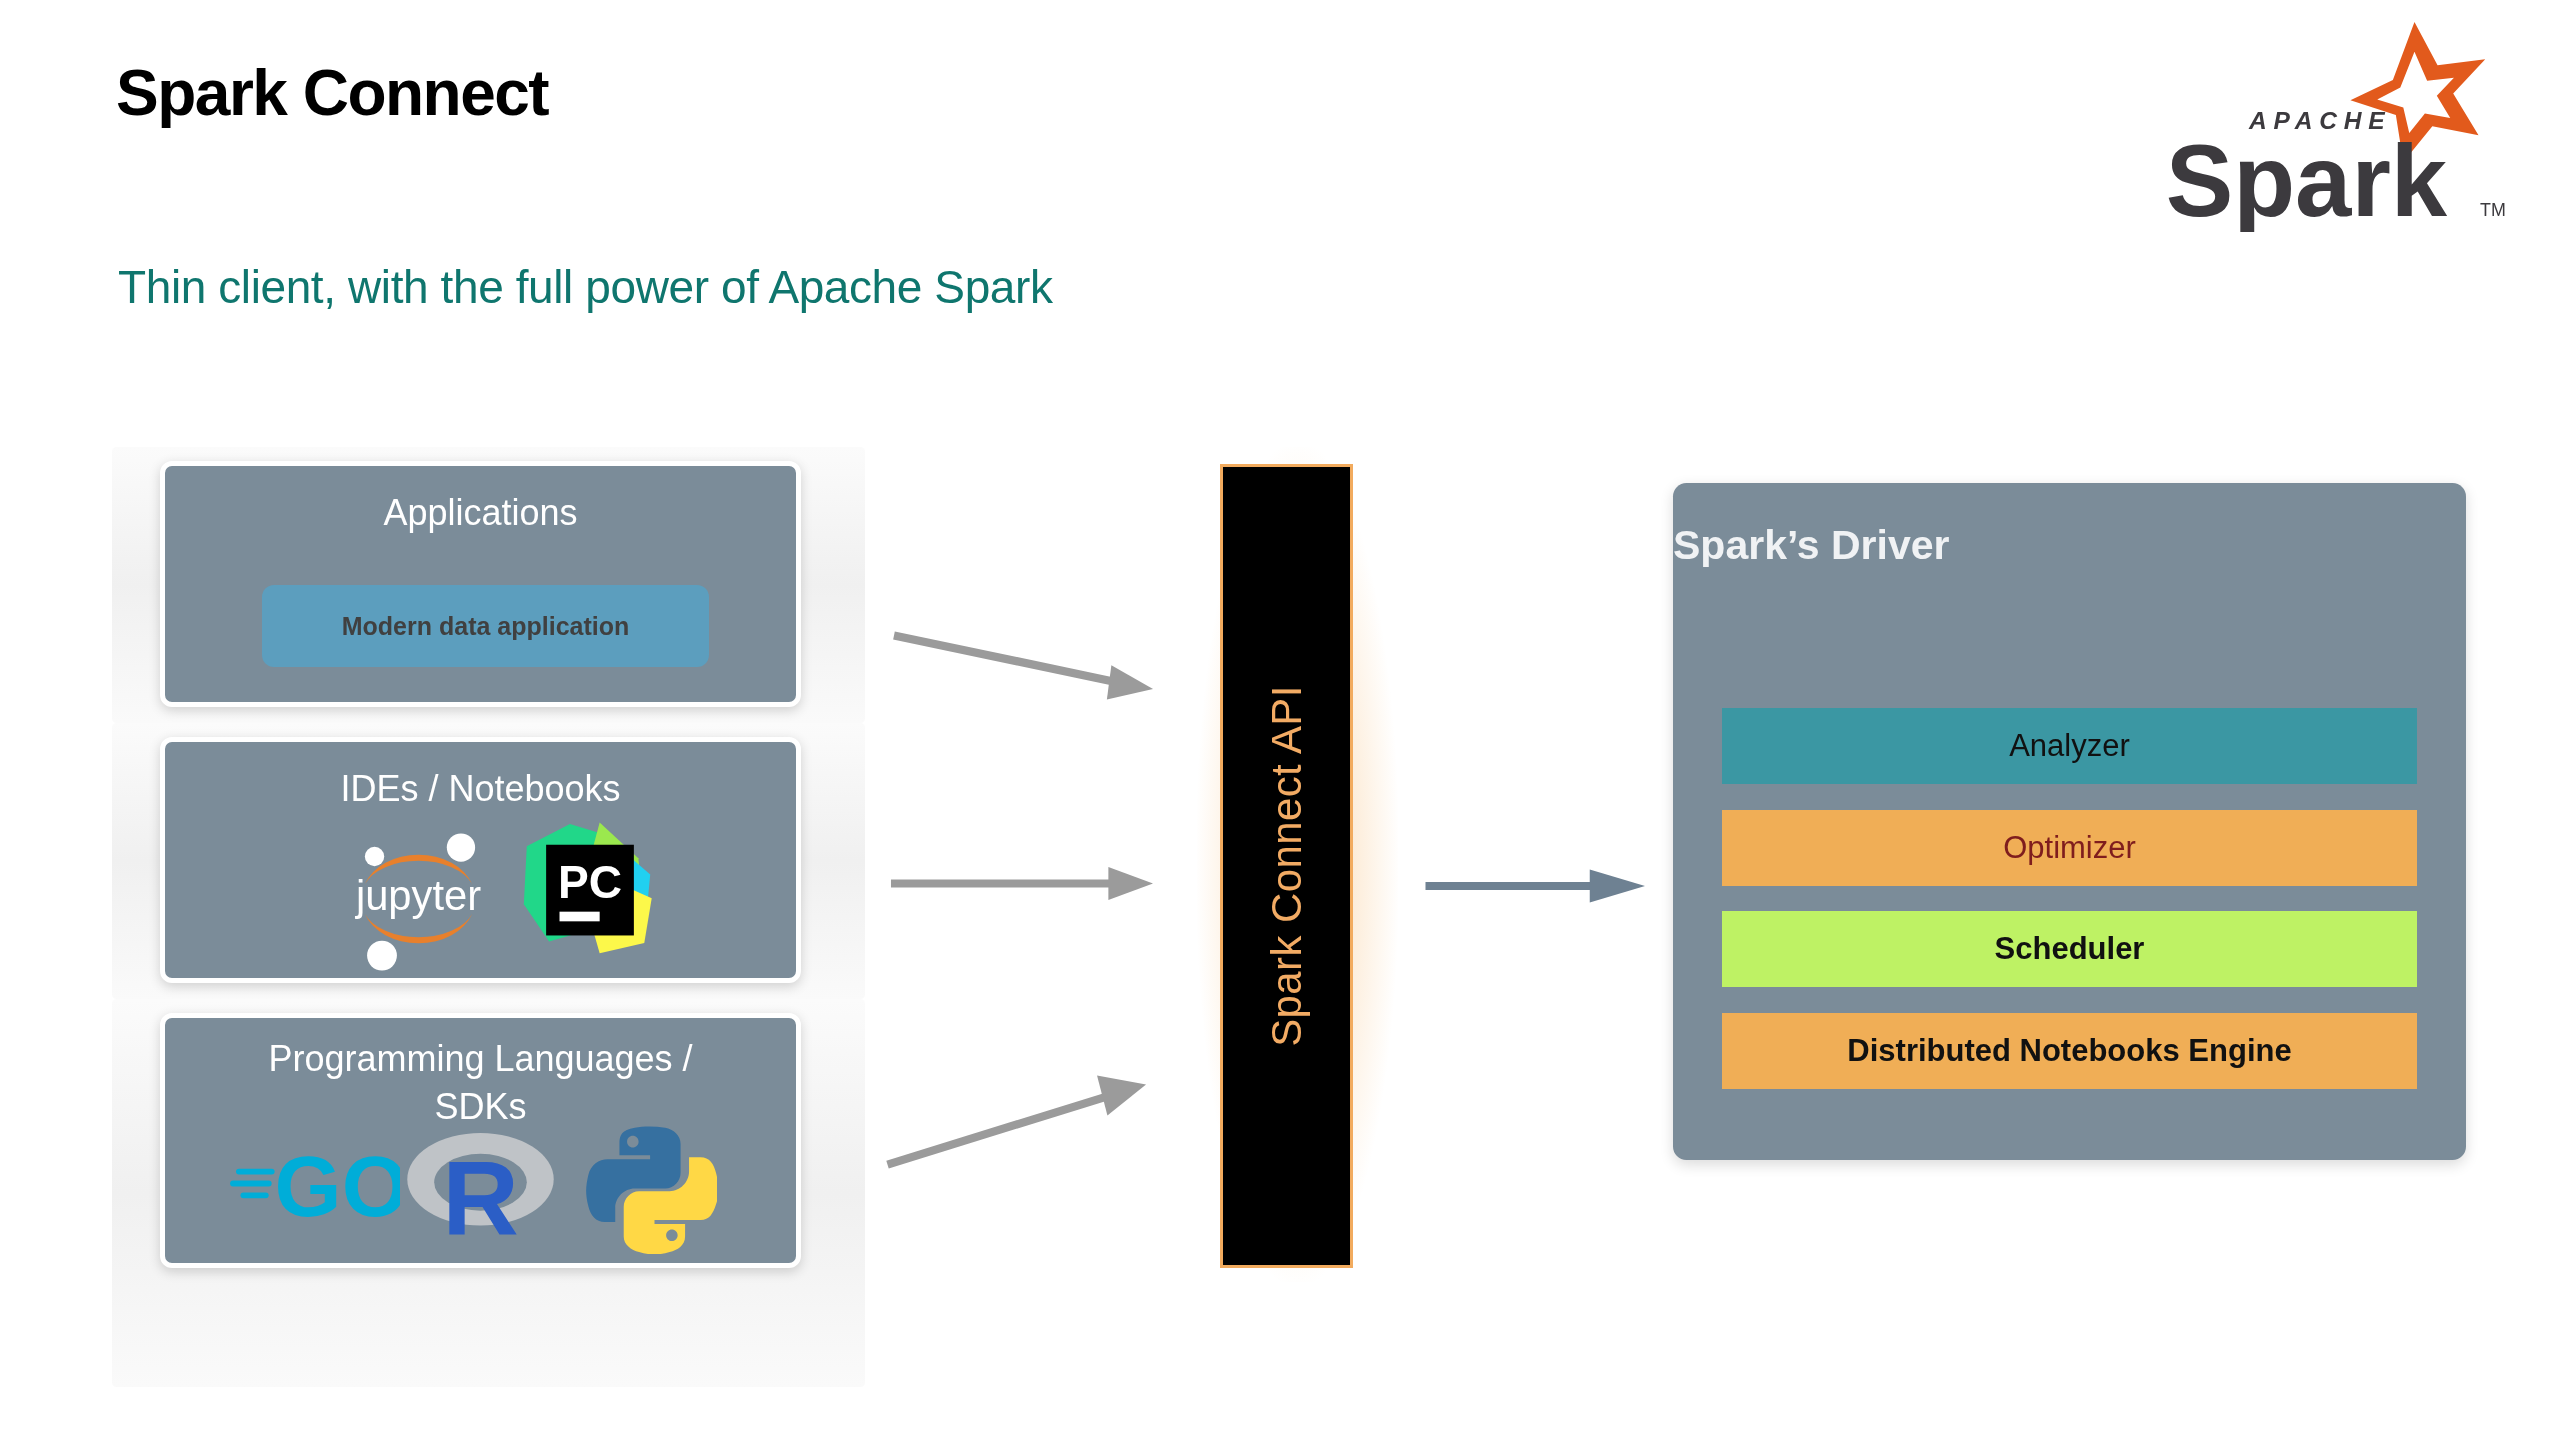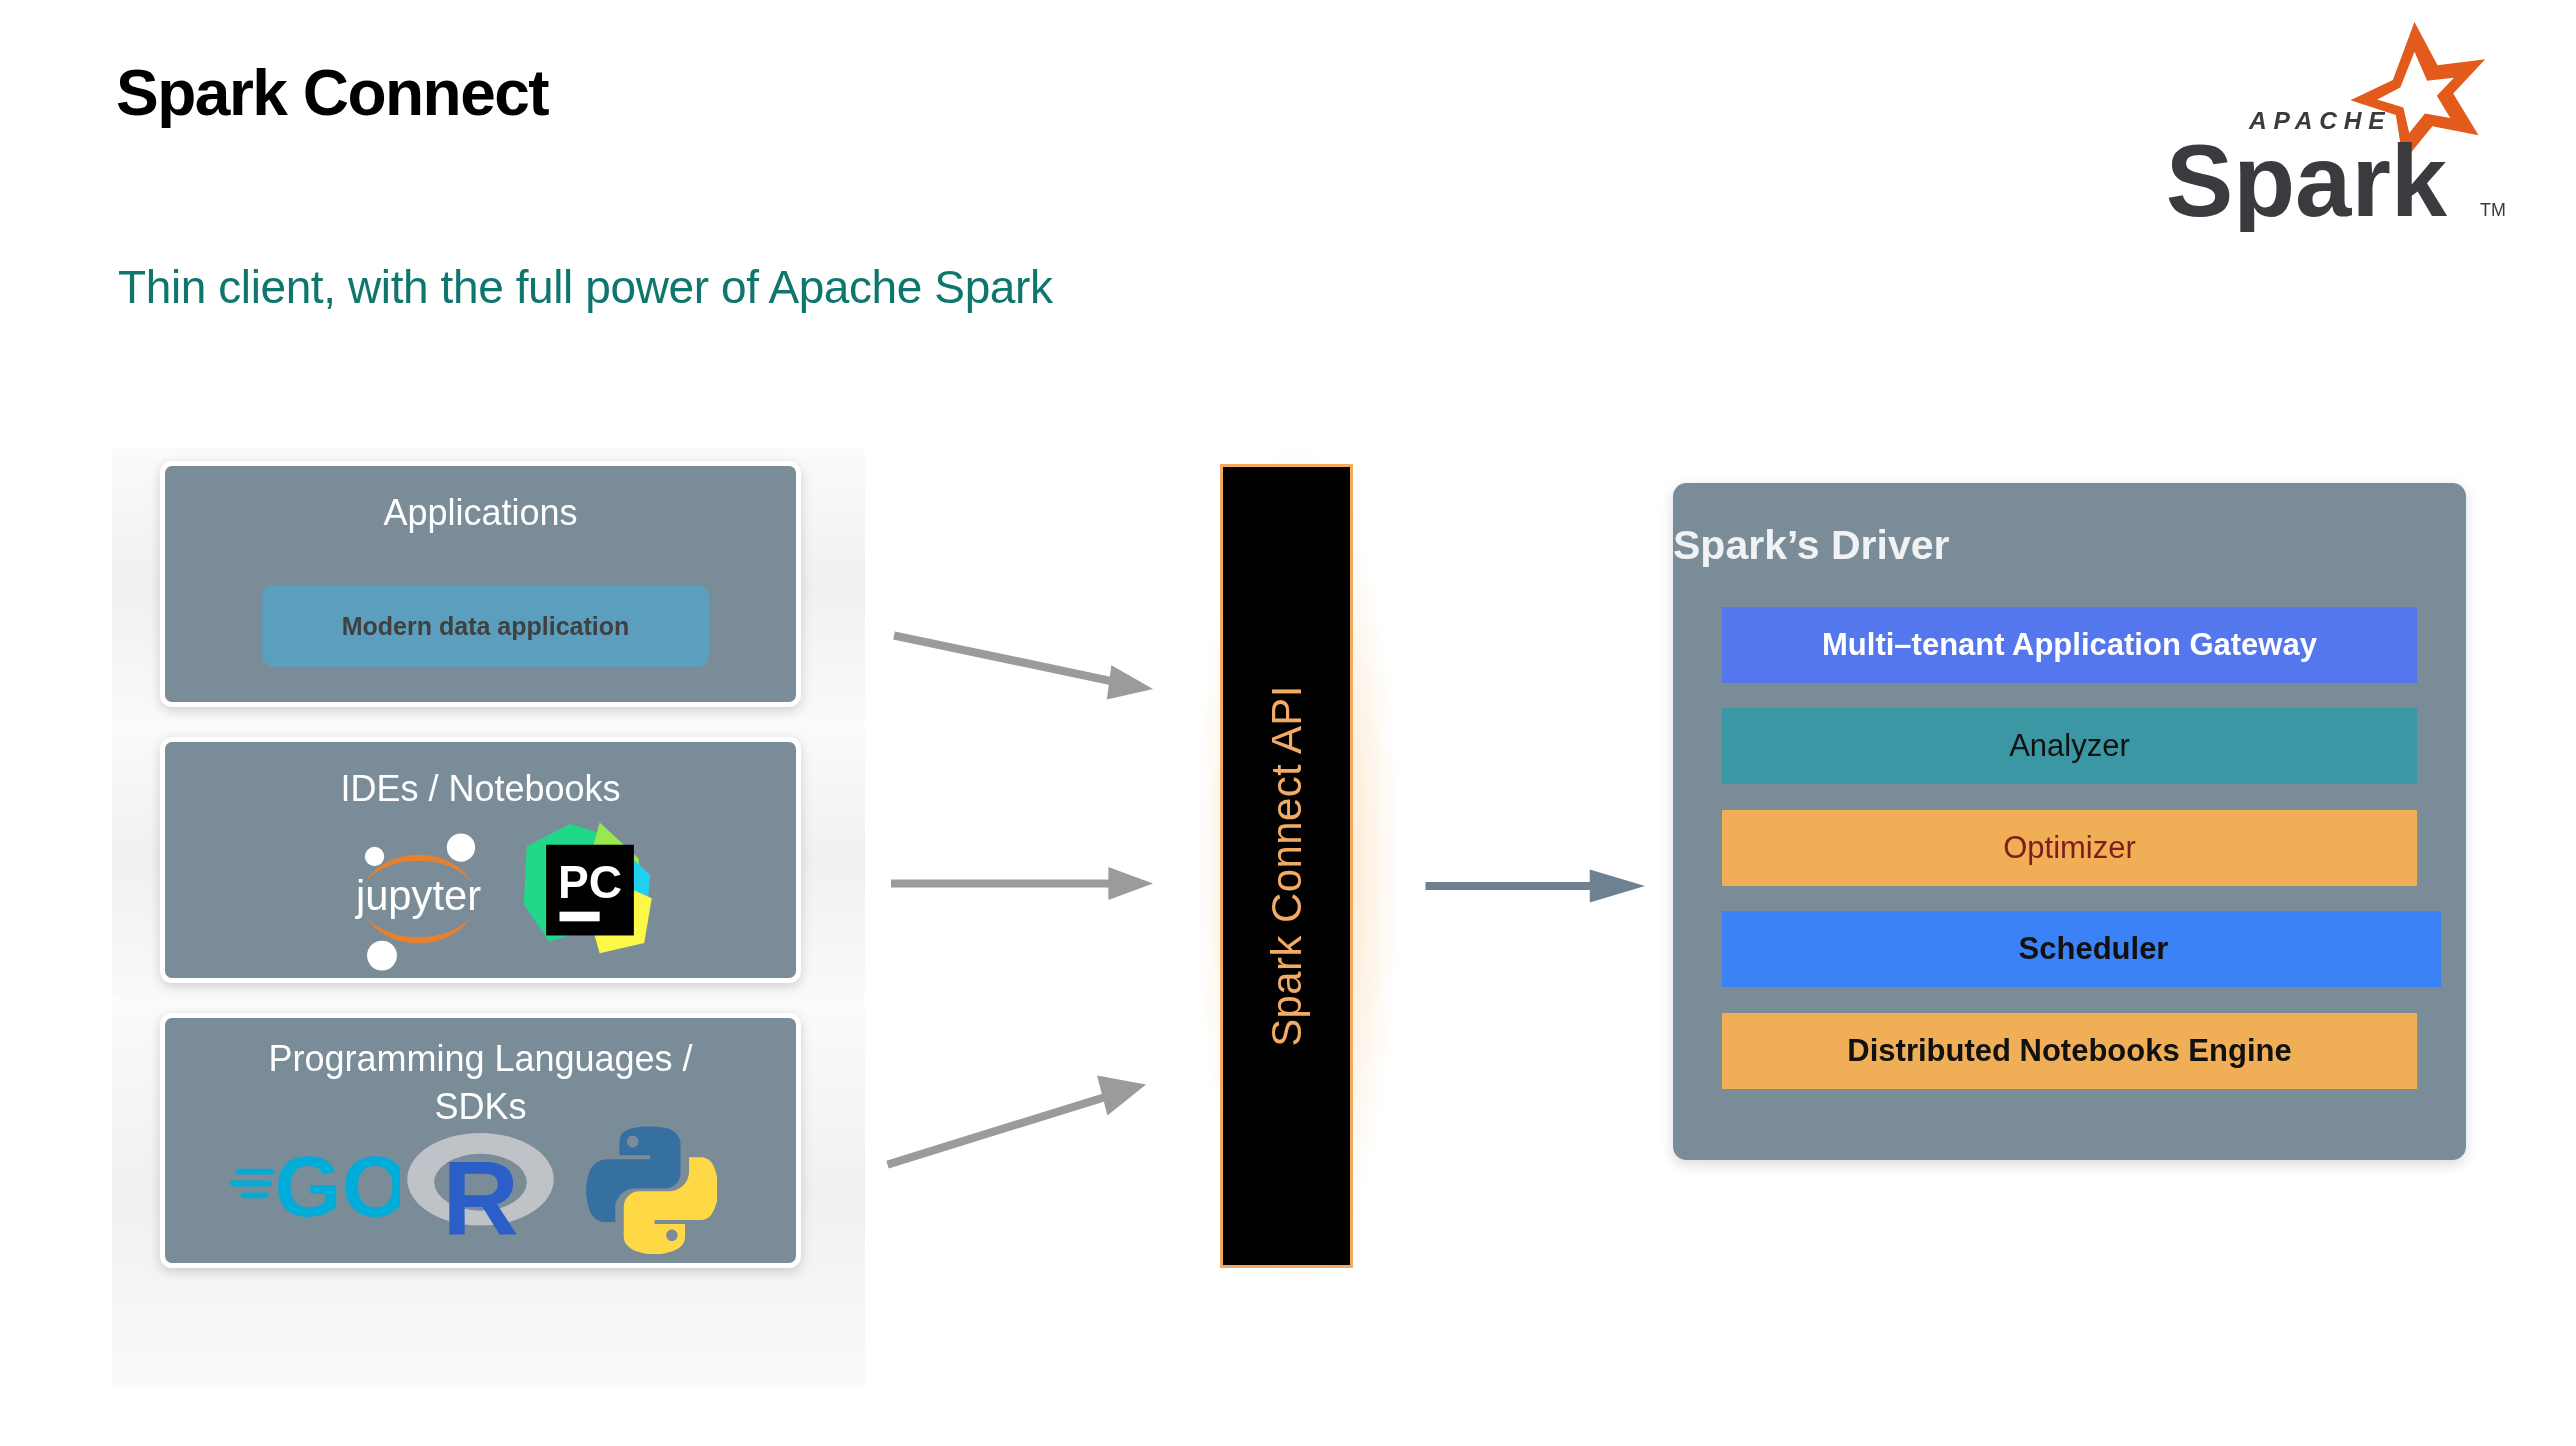--- a/index.html
+++ b/index.html
@@ -282,25 +282,24 @@
   </svg>
 
   <div id="api-bar-glow"></div>
   <div id="api-bar">
     <div id="api-bar-label">Spark Connect API</div>
   </div>
 
   <div id="driver-panel">
     <div id="driver-title">Spark’s Driver</div>
 
-    <div class="driver-row" style="top:124px; background:#5577EE; color:#ffffff; font-weight:bold;">Multi–tenant Application Gateway</div>
 
     <div class="driver-row" style="top:225px; background:#3B97A3; color:#111111;">Analyzer</div>
 
     <div class="driver-row" style="top:327px; background:#F0AE56; color:#7f1d1d;">Optimizer</div>
 
-    <div class="driver-row" style="top:428px; background:#3b82f6; color:#111111; font-weight:bold;padding-left:24px;">Scheduler</div>
+    <div class="driver-row" style="top:428px; background:#bef264; color:#111111; font-weight:bold;">Scheduler</div>
 
     <div class="driver-row" style="top:530px; background:#F0AE56; color:#111111; font-weight:bold;">Distributed Notebooks Engine</div>
   </div>
 
 </div>
 
 
 </body></html>

